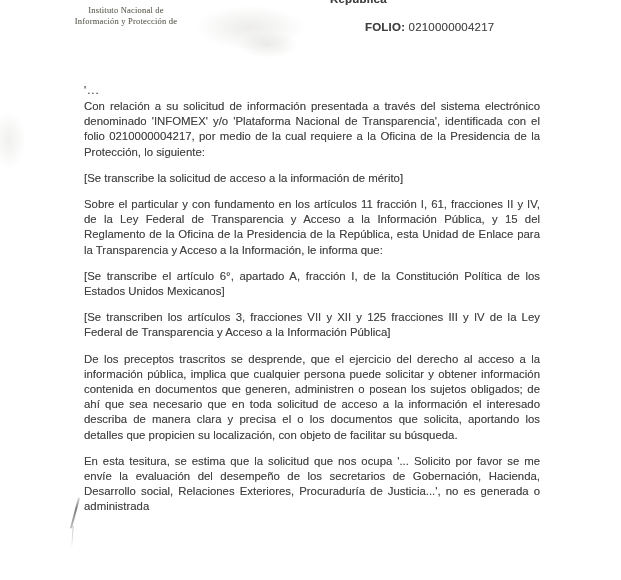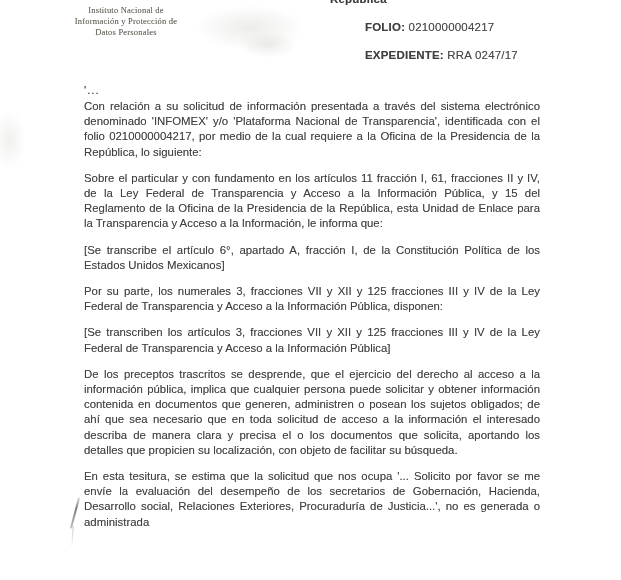--- a/index.html
+++ b/index.html
@@ -118,41 +118,36 @@
   }
 </style>
 </head>
 <body>
 
 <div class="page">
 
   <div class="letterhead">
     <div>Instituto Nacional de</div>
     <div>Información y Protección de</div>
-    <div>Datos Personales</div>
   </div>
 
   <div class="ref-block">
     <div class="ref-republica">República</div>
     <div class="ref-line">
       <span class="ref-label">FOLIO:</span>
       <span class="ref-value">0210000004217</span>
     </div>
-    <div class="ref-line">
-      <span class="ref-label">EXPEDIENTE:</span>
-      <span class="ref-value">RRA 0247/17</span>
-    </div>
   </div>
 
   <div class="body-text">
     <p class="opening-mark">'...</p>
-    <p>Con relación a su solicitud de información presentada a través del sistema electrónico denominado 'INFOMEX' y/o 'Plataforma Nacional de Transparencia', identificada con el folio 0210000004217, por medio de la cual requiere a la Oficina de la Presidencia de la República, lo siguiente:</p>
+    <p>Con relación a su solicitud de información presentada a través del sistema electrónico denominado 'INFOMEX' y/o 'Plataforma Nacional de Transparencia', identificada con el folio 0210000004217, por medio de la cual requiere a la Oficina de la Presidencia de la Protección, lo siguiente:</p>
+    <p>[Se transcribe la solicitud de acceso a la información de mérito]</p>
     <p>Sobre el particular y con fundamento en los artículos 11 fracción I, 61, fracciones II y IV, de la Ley Federal de Transparencia y Acceso a la Información Pública, y 15 del Reglamento de la Oficina de la Presidencia de la República, esta Unidad de Enlace para la Transparencia y Acceso a la Información, le informa que:</p>
     <p>[Se transcribe el artículo 6°, apartado A, fracción I, de la Constitución Política de los Estados Unidos Mexicanos]</p>
-    <p>Por su parte, los numerales 3, fracciones VII y XII y 125 fracciones III y IV de la Ley Federal de Transparencia y Acceso a la Información Pública, disponen:</p>
     <p>[Se transcriben los artículos 3, fracciones VII y XII y 125 fracciones III y IV de la Ley Federal de Transparencia y Acceso a la Información Pública]</p>
     <p>De los preceptos trascritos se desprende, que el ejercicio del derecho al acceso a la información pública, implica que cualquier persona puede solicitar y obtener información contenida en documentos que generen, administren o posean los sujetos obligados; de ahí que sea necesario que en toda solicitud de acceso a la información el interesado describa de manera clara y precisa el o los documentos que solicita, aportando los detalles que propicien su localización, con objeto de facilitar su búsqueda.</p>
     <p>En esta tesitura, se estima que la solicitud que nos ocupa '... Solicito por favor se me envíe la evaluación del desempeño de los secretarios de Gobernación, Hacienda, Desarrollo social, Relaciones Exteriores, Procuraduría de Justicia...', no es generada o administrada</p>
   </div>
 
   <div class="smudge smudge-a"></div>
   <div class="smudge smudge-b"></div>
   <div class="smudge smudge-c"></div>
   <div class="pen-mark"></div>
   <div class="pen-mark-tail"></div>

